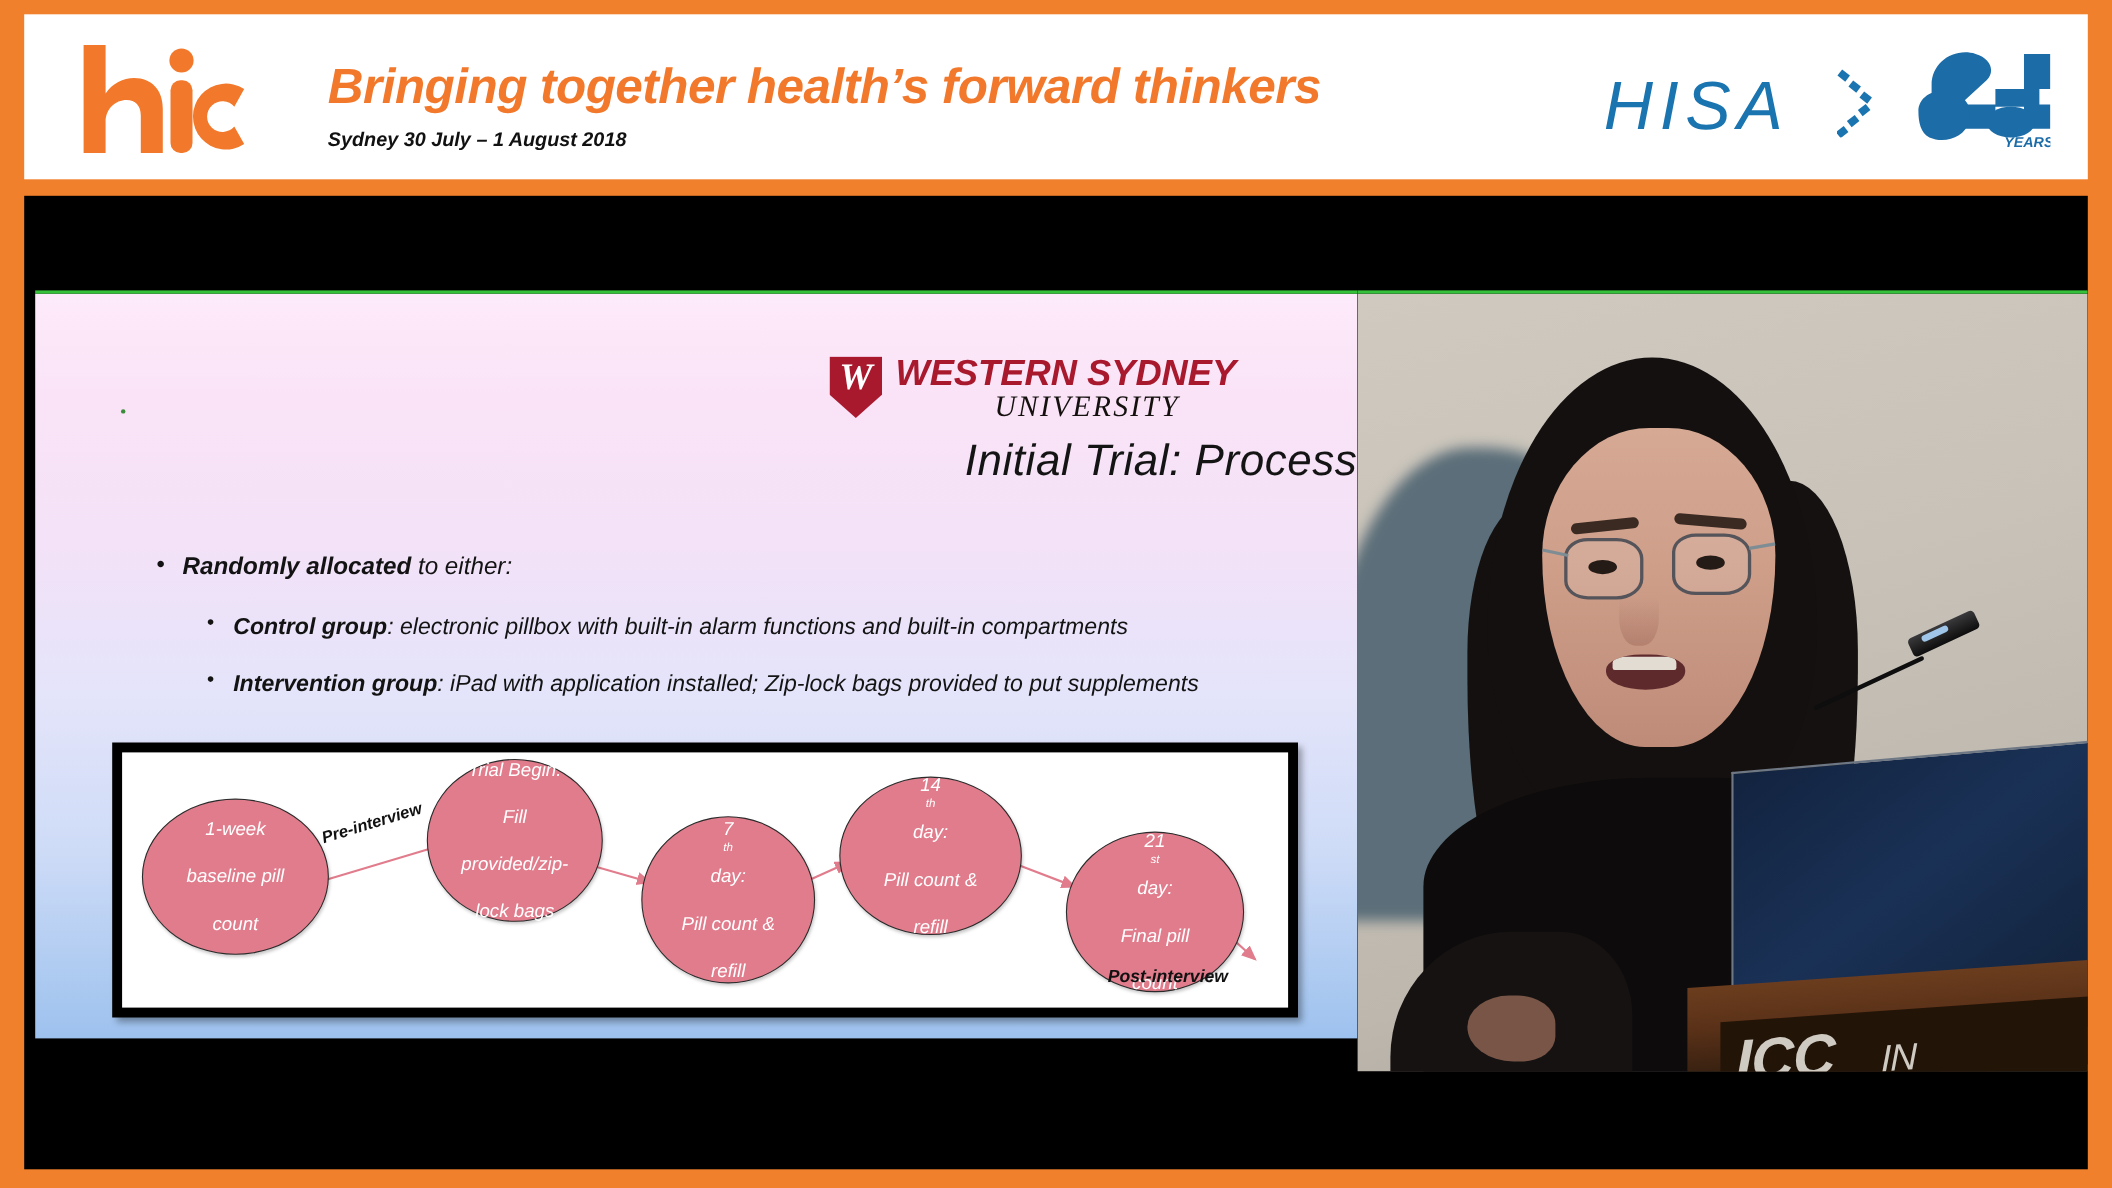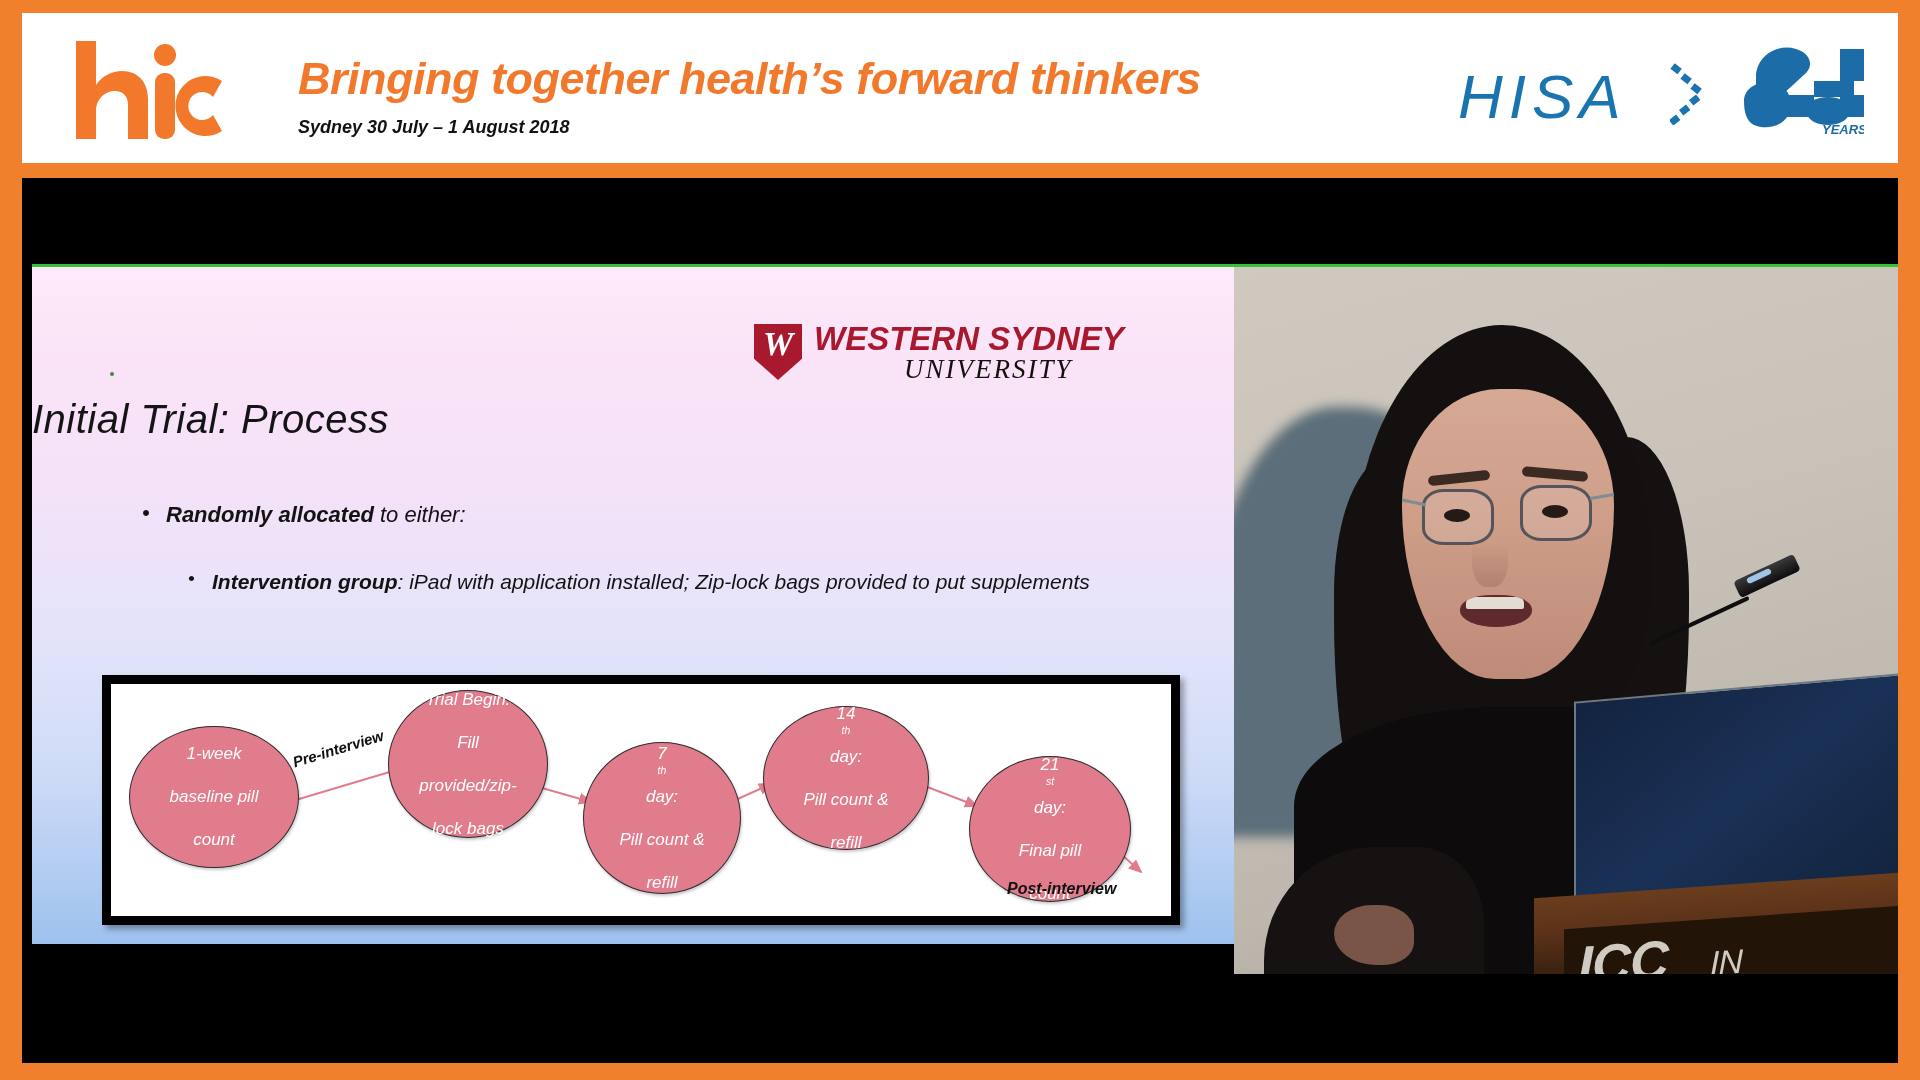--- a/index.html
+++ b/index.html
@@ -117,33 +117,33 @@
   #wsu-sub {
     position:absolute; left:150px; top:32px;
     font-size:27px; letter-spacing:2px;
     color:#13100E;
     font-family:"Liberation Serif", serif;
     white-space:nowrap;
   }
 
   #slide-title {
     position:absolute; left:0; right:0; top:130px;
-    text-align:left;
+    text-align:right;
     font-size:40px;
     color:#141414;
     font-family:"Liberation Sans", sans-serif;
     letter-spacing:0.5px;
   }
 
   #bullets {
     position:absolute; left:108px; top:235px; right:60px;
   }
   .bl1 {
     font-size:22px; color:#131313; position:relative;
-    padding-left:26px; margin-bottom:42px;
+    padding-left:26px; margin-bottom:30px;
     font-family:"Liberation Sans", sans-serif;
   }
   .bl1::before {
     content:"•"; position:absolute; left:2px; top:-2px; font-size:22px;
   }
   .bl2 {
     font-size:21px; color:#131313; position:relative;
     padding-left:26px; margin-left:46px; margin-bottom:28px;
     font-family:"Liberation Sans", sans-serif;
   }
@@ -360,20 +360,23 @@
         <div id="wsu-sub">UNIVERSITY</div>
       </div>
 
       <div id="slide-title">Initial Trial: Process</div>
 
       <div id="bullets">
         <div class="bl1">
           <span class="bold">Randomly allocated</span><span> to either:</span>
         </div>
         <div class="bl2">
+          <span class="bold">Control group</span><span>: electronic pillbox with built-in alarm functions and built-in compartments</span>
+        </div>
+        <div class="bl2">
           <span class="bold">Intervention group</span><span>: iPad with application installed; Zip-lock bags provided to put supplements</span>
         </div>
       </div>
 
       <div id="flow-frame">
         <div id="flow-inner">
 
           <svg style="position:absolute;inset:0;width:100%;height:100%;" viewBox="0 0 1060 232">
             <defs>
               <marker id="ah" markerWidth="7" markerHeight="7" refX="6" refY="3" orient="auto">

